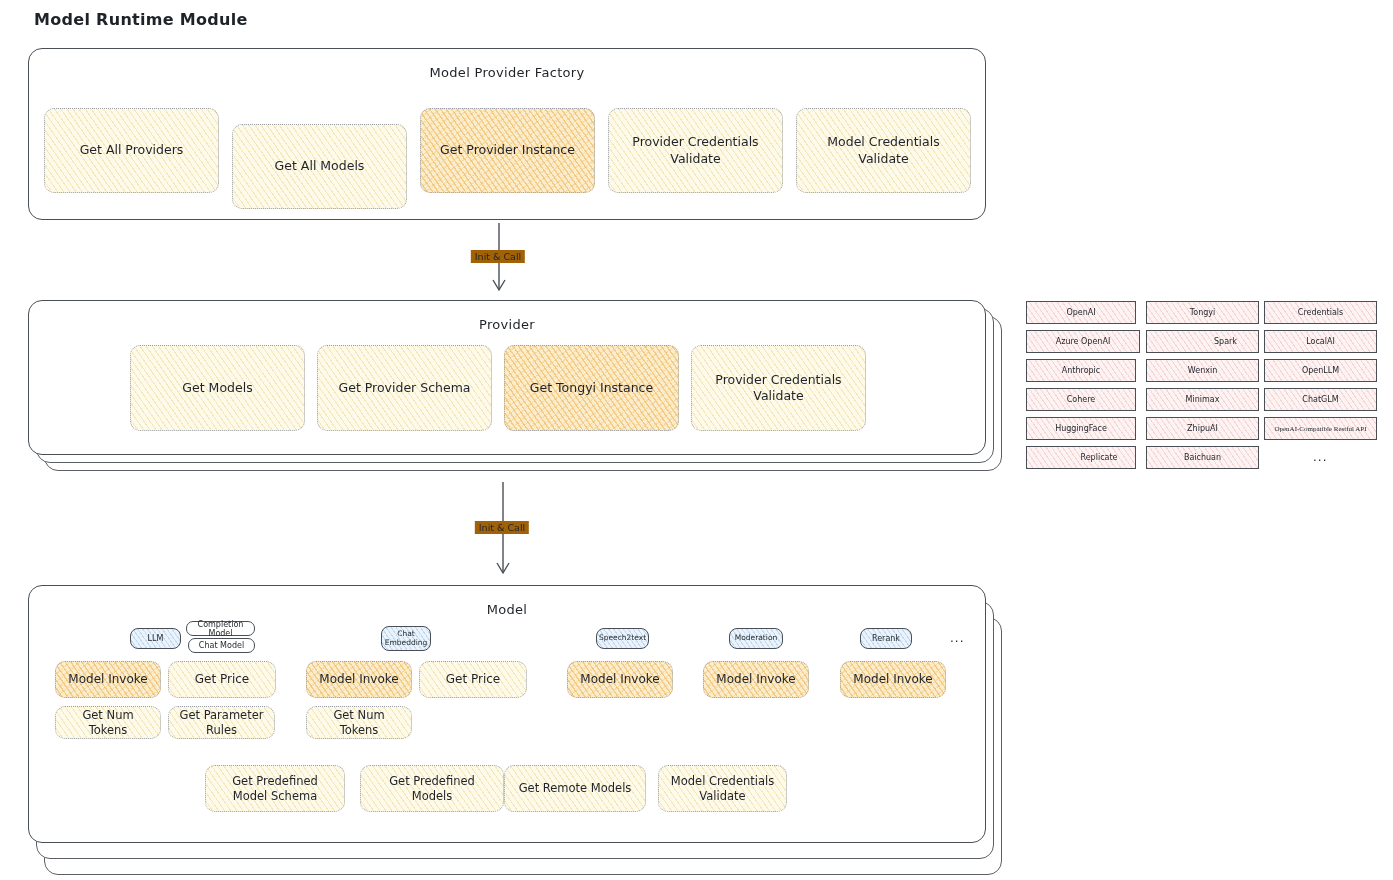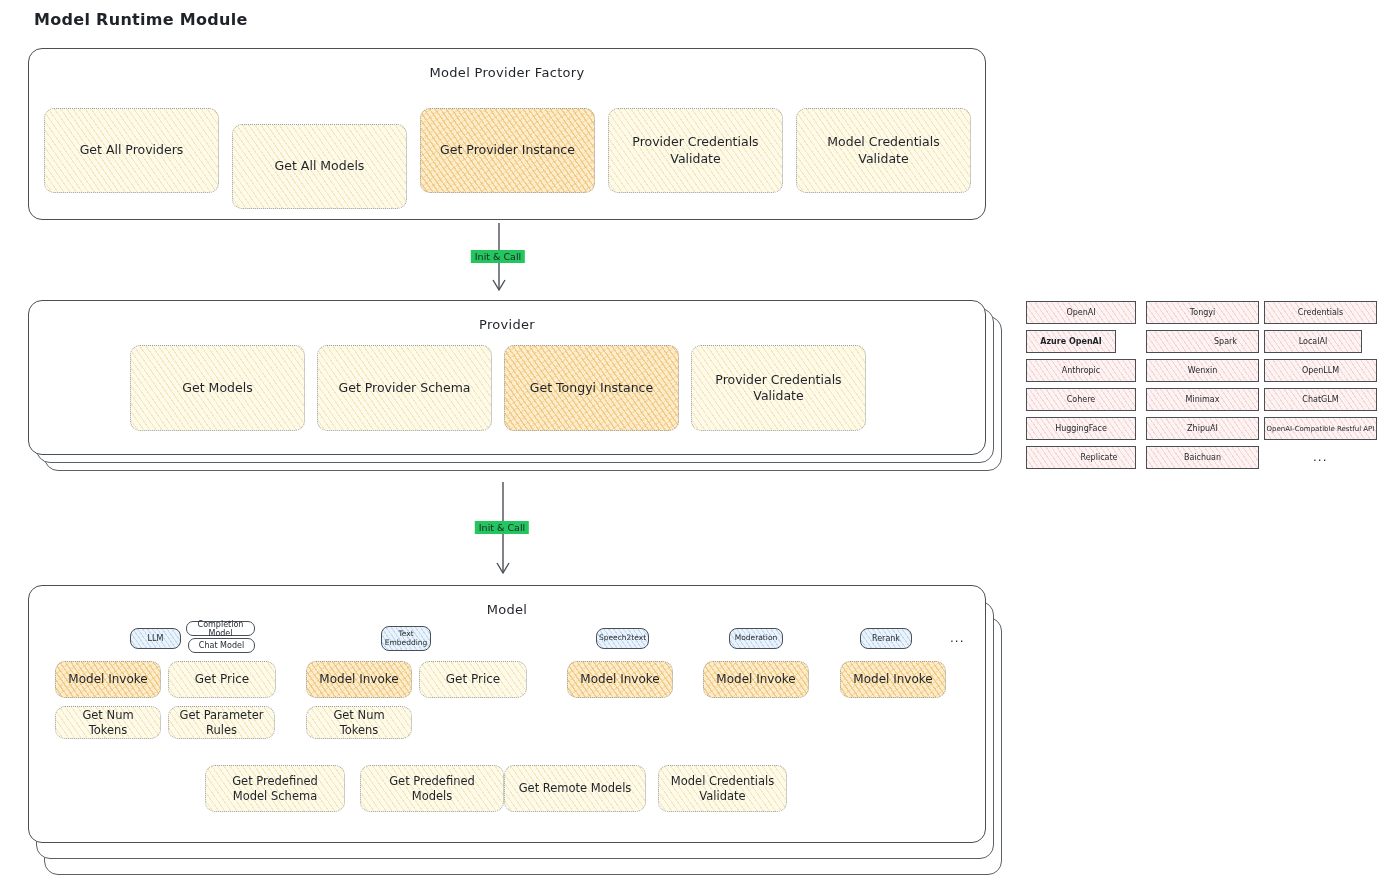--- a/index.html
+++ b/index.html
@@ -69,21 +69,21 @@
     position: absolute; z-index: 5;
     border: 1.1px solid #494f55; border-radius: 7px; background: #ffffff;
     display: flex; align-items: center; justify-content: center; text-align: center;
     font-size: 8px;
   }
 
   .dots { position: absolute; z-index: 4; font-size: 12px; letter-spacing: 1px; }
 
   .arrow-label {
     position: absolute; z-index: 6; transform: translateX(-50%);
-    background: #22c55e; padding: 1px 4px; font-size: 9.5px; white-space: nowrap;
+    background: #a16207; padding: 1px 4px; font-size: 9.5px; white-space: nowrap;
   }
   svg.arrow { position: absolute; z-index: 5; }
 
   .small-text { font-size: 11.5px; }
   .tiny-text { font-size: 7.5px; }
 </style>
 </head>
 <body>
 
 <div class="abs page-title">Model Runtime Module</div>
@@ -110,56 +110,56 @@
 </div>
 <div class="box fill-yellow" style="left:130px;top:345px;width:175px;height:86px;">Get Models</div>
 <div class="box fill-yellow" style="left:317px;top:345px;width:175px;height:86px;">Get Provider Schema</div>
 <div class="box fill-orange" style="left:504px;top:345px;width:175px;height:86px;">Get Tongyi Instance</div>
 <div class="box fill-yellow" style="left:691px;top:345px;width:175px;height:86px;">Provider Credentials Validate</div>
 
 <div class="pill" style="left:1026px;top:301px;width:110px;height:23px;">OpenAI</div>
 <div class="pill" style="left:1146px;top:301px;width:113px;height:23px;">Tongyi</div>
 <div class="pill" style="left:1264px;top:301px;width:113px;height:23px;">Credentials</div>
 
-<div class="pill" style="left:1026px;top:330px;width:90px;height:23px;font-weight:bold;">Azure OpenAI</div>
+<div class="pill" style="left:1026px;top:330px;width:114px;height:23px;">Azure OpenAI</div>
 <div class="pill" style="left:1146px;top:330px;width:113px;height:23px;padding-left:46px;">Spark</div>
-<div class="pill" style="left:1264px;top:330px;width:98px;height:23px;">LocalAI</div>
+<div class="pill" style="left:1264px;top:330px;width:113px;height:23px;">LocalAI</div>
 
 <div class="pill" style="left:1026px;top:359px;width:110px;height:23px;">Anthropic</div>
 <div class="pill" style="left:1146px;top:359px;width:113px;height:23px;">Wenxin</div>
 <div class="pill" style="left:1264px;top:359px;width:113px;height:23px;">OpenLLM</div>
 
 <div class="pill" style="left:1026px;top:388px;width:110px;height:23px;">Cohere</div>
 <div class="pill" style="left:1146px;top:388px;width:113px;height:23px;">Minimax</div>
 <div class="pill" style="left:1264px;top:388px;width:113px;height:23px;">ChatGLM</div>
 
 <div class="pill" style="left:1026px;top:417px;width:110px;height:23px;">HuggingFace</div>
 <div class="pill" style="left:1146px;top:417px;width:113px;height:23px;">ZhipuAI</div>
-<div class="pill xs" style="left:1264px;top:417px;width:113px;height:23px;">OpenAI-Compatible Restful API</div>
+<div class="pill xs" style="left:1264px;top:417px;width:113px;height:23px;font-family:Liberation Serif, serif;">OpenAI-Compatible Restful API</div>
 
 <div class="pill" style="left:1026px;top:446px;width:110px;height:23px;padding-left:36px;">Replicate</div>
 <div class="pill" style="left:1146px;top:446px;width:113px;height:23px;">Baichuan</div>
 <div class="dots" style="left:1313px;top:450px;">...</div>
 
 <svg class="arrow" style="left:492px;top:482px;" width="22" height="98" viewBox="0 0 22 98">
   <path d="M11 0 L11 90" stroke="#4a4f55" fill="none" stroke-width="1.4"></path>
   <path d="M5 81 L11 91 L17 81" stroke="#4a4f55" fill="none" stroke-width="1.4"></path>
 </svg>
 <div class="arrow-label" style="left:502px;top:521px;">Init &amp; Call</div>
 
 <div class="abs ghost g2" style="left:44px;top:617px;width:958px;height:258px;"></div>
 <div class="abs ghost g1" style="left:36px;top:601px;width:958px;height:258px;"></div>
 <div class="abs section" style="left:28px;top:585px;width:958px;height:258px;">
   <div class="section-title">Model</div>
 </div>
 
 <div class="tag" style="left:130px;top:628px;width:51px;height:21px;">LLM</div>
 <div class="tag-white" style="left:186px;top:621px;width:69px;height:15px;">Completion Model</div>
 <div class="tag-white" style="left:188px;top:638px;width:67px;height:15px;">Chat Model</div>
-<div class="tag tiny-text" style="left:381px;top:626px;width:50px;height:25px;">Text Embedding</div>
+<div class="tag tiny-text" style="left:381px;top:626px;width:50px;height:25px;">Chat Embedding</div>
 <div class="tag tiny-text" style="left:596px;top:628px;width:53px;height:21px;">Speech2text</div>
 <div class="tag tiny-text" style="left:729px;top:628px;width:54px;height:21px;">Moderation</div>
 <div class="tag" style="left:860px;top:628px;width:52px;height:21px;">Rerank</div>
 <div class="dots" style="left:950px;top:631px;">...</div>
 
 <div class="box fill-orange" style="left:55px;top:661px;width:106px;height:37px;font-size:12px;">Model Invoke</div>
 <div class="box fill-yellow" style="left:168px;top:661px;width:108px;height:37px;font-size:12px;">Get Price</div>
 <div class="box fill-orange" style="left:306px;top:661px;width:106px;height:37px;font-size:12px;">Model Invoke</div>
 <div class="box fill-yellow" style="left:419px;top:661px;width:108px;height:37px;font-size:12px;">Get Price</div>
 <div class="box fill-orange" style="left:567px;top:661px;width:106px;height:37px;font-size:12px;">Model Invoke</div>

